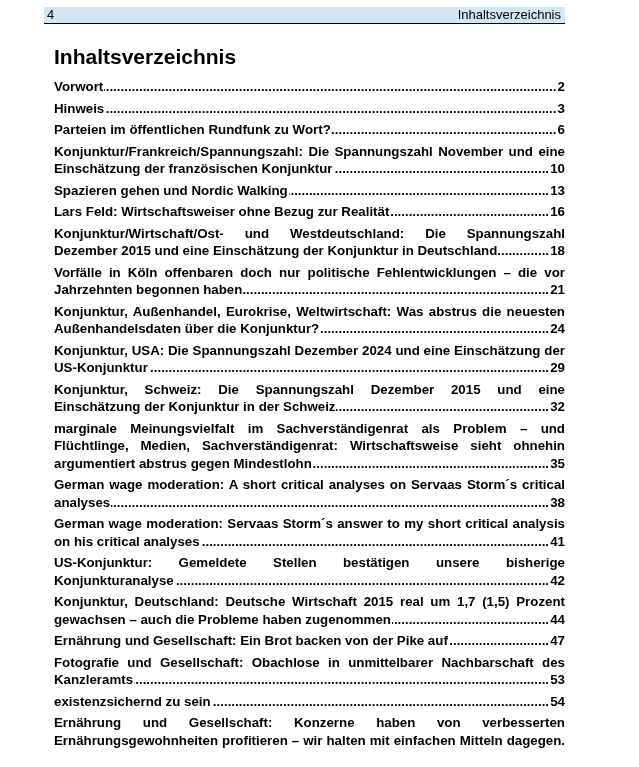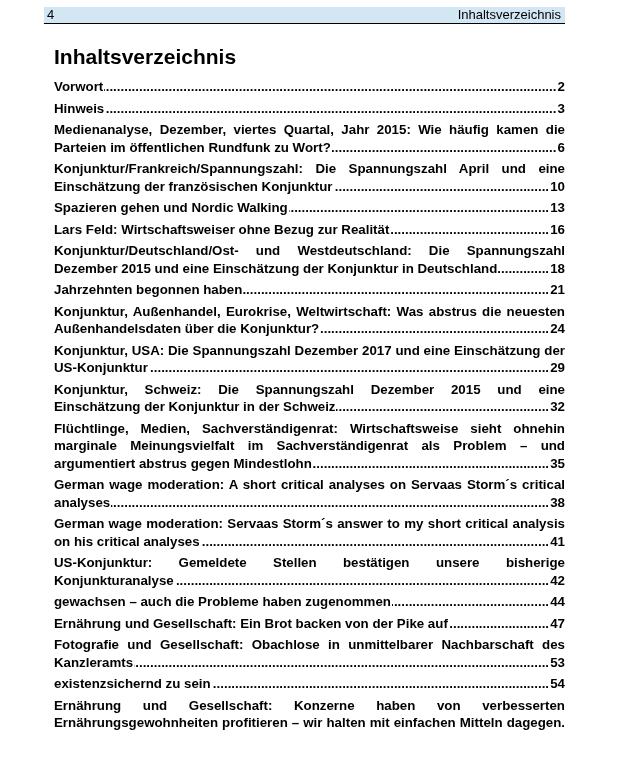--- a/index.html
+++ b/index.html
@@ -31,70 +31,71 @@
 <h1 class="page-title">Inhaltsverzeichnis</h1>
 
 <ul class="toc" id="toc">
     <li class="toc-entry">
       <span class="line-last"><span class="dots">................................................................................................................................................................................................................................................................................................................................................................................................................</span><span class="txt">Vorwort</span><span class="num">2</span></span>
     </li>
     <li class="toc-entry">
       <span class="line-last"><span class="dots">................................................................................................................................................................................................................................................................................................................................................................................................................</span><span class="txt">Hinweis</span><span class="num">3</span></span>
     </li>
     <li class="toc-entry">
-      <span class="first-lines">Medienanalyse, Dezember, viertes Quartal, Jahr 2015: Wie häufig kamen die</span>
       <span class="line-last"><span class="dots">................................................................................................................................................................................................................................................................................................................................................................................................................</span><span class="txt">Parteien im öffentlichen Rundfunk zu Wort?</span><span class="num">6</span></span>
     </li>
     <li class="toc-entry">
-      <span class="first-lines">Konjunktur/Frankreich/Spannungszahl: Die Spannungszahl April und eine</span>
+      <span class="first-lines">Konjunktur/Frankreich/Spannungszahl: Die Spannungszahl November und eine</span>
       <span class="line-last"><span class="dots">................................................................................................................................................................................................................................................................................................................................................................................................................</span><span class="txt">Einschätzung der französischen Konjunktur</span><span class="num">10</span></span>
     </li>
     <li class="toc-entry">
       <span class="line-last"><span class="dots">................................................................................................................................................................................................................................................................................................................................................................................................................</span><span class="txt">Spazieren gehen und Nordic Walking</span><span class="num">13</span></span>
     </li>
     <li class="toc-entry">
       <span class="line-last"><span class="dots">................................................................................................................................................................................................................................................................................................................................................................................................................</span><span class="txt">Lars Feld: Wirtschaftsweiser ohne Bezug zur Realität</span><span class="num">16</span></span>
     </li>
     <li class="toc-entry">
-      <span class="first-lines">Konjunktur/Deutschland/Ost- und Westdeutschland: Die Spannungszahl</span>
+      <span class="first-lines">Konjunktur/Wirtschaft/Ost- und Westdeutschland: Die Spannungszahl</span>
       <span class="line-last"><span class="dots">................................................................................................................................................................................................................................................................................................................................................................................................................</span><span class="txt">Dezember 2015 und eine Einschätzung der Konjunktur in Deutschland</span><span class="num">18</span></span>
     </li>
     <li class="toc-entry">
+      <span class="first-lines">Vorfälle in Köln offenbaren doch nur politische Fehlentwicklungen – die vor</span>
       <span class="line-last"><span class="dots">................................................................................................................................................................................................................................................................................................................................................................................................................</span><span class="txt">Jahrzehnten begonnen haben</span><span class="num">21</span></span>
     </li>
     <li class="toc-entry">
       <span class="first-lines">Konjunktur, Außenhandel, Eurokrise, Weltwirtschaft: Was abstrus die neuesten</span>
       <span class="line-last"><span class="dots">................................................................................................................................................................................................................................................................................................................................................................................................................</span><span class="txt">Außenhandelsdaten über die Konjunktur?</span><span class="num">24</span></span>
     </li>
     <li class="toc-entry">
-      <span class="first-lines">Konjunktur, USA: Die Spannungszahl Dezember 2017 und eine Einschätzung der</span>
+      <span class="first-lines">Konjunktur, USA: Die Spannungszahl Dezember 2024 und eine Einschätzung der</span>
       <span class="line-last"><span class="dots">................................................................................................................................................................................................................................................................................................................................................................................................................</span><span class="txt">US-Konjunktur</span><span class="num">29</span></span>
     </li>
     <li class="toc-entry">
       <span class="first-lines">Konjunktur, Schweiz: Die Spannungszahl Dezember 2015 und eine</span>
       <span class="line-last"><span class="dots">................................................................................................................................................................................................................................................................................................................................................................................................................</span><span class="txt">Einschätzung der Konjunktur in der Schweiz</span><span class="num">32</span></span>
     </li>
     <li class="toc-entry">
+      <span class="first-lines">marginale Meinungsvielfalt im Sachverständigenrat als Problem – und</span>
       <span class="first-lines">Flüchtlinge, Medien, Sachverständigenrat: Wirtschaftsweise sieht ohnehin</span>
-      <span class="first-lines">marginale Meinungsvielfalt im Sachverständigenrat als Problem – und</span>
       <span class="line-last"><span class="dots">................................................................................................................................................................................................................................................................................................................................................................................................................</span><span class="txt">argumentiert abstrus gegen Mindestlohn</span><span class="num">35</span></span>
     </li>
     <li class="toc-entry">
       <span class="first-lines">German wage moderation: A short critical analyses on Servaas Storm´s critical</span>
       <span class="line-last"><span class="dots">................................................................................................................................................................................................................................................................................................................................................................................................................</span><span class="txt">analyses</span><span class="num">38</span></span>
     </li>
     <li class="toc-entry">
       <span class="first-lines">German wage moderation: Servaas Storm´s answer to my short critical analysis</span>
       <span class="line-last"><span class="dots">................................................................................................................................................................................................................................................................................................................................................................................................................</span><span class="txt">on his critical analyses</span><span class="num">41</span></span>
     </li>
     <li class="toc-entry">
       <span class="first-lines">US-Konjunktur: Gemeldete Stellen bestätigen unsere bisherige</span>
       <span class="line-last"><span class="dots">................................................................................................................................................................................................................................................................................................................................................................................................................</span><span class="txt">Konjunkturanalyse</span><span class="num">42</span></span>
     </li>
     <li class="toc-entry">
+      <span class="first-lines">Konjunktur, Deutschland: Deutsche Wirtschaft 2015 real um 1,7 (1,5) Prozent</span>
       <span class="line-last"><span class="dots">................................................................................................................................................................................................................................................................................................................................................................................................................</span><span class="txt">gewachsen – auch die Probleme haben zugenommen</span><span class="num">44</span></span>
     </li>
     <li class="toc-entry">
       <span class="line-last"><span class="dots">................................................................................................................................................................................................................................................................................................................................................................................................................</span><span class="txt">Ernährung und Gesellschaft: Ein Brot backen von der Pike auf</span><span class="num">47</span></span>
     </li>
     <li class="toc-entry">
       <span class="first-lines">Fotografie und Gesellschaft: Obachlose in unmittelbarer Nachbarschaft des</span>
       <span class="line-last"><span class="dots">................................................................................................................................................................................................................................................................................................................................................................................................................</span><span class="txt">Kanzleramts</span><span class="num">53</span></span>
     </li>
     <li class="toc-entry">

